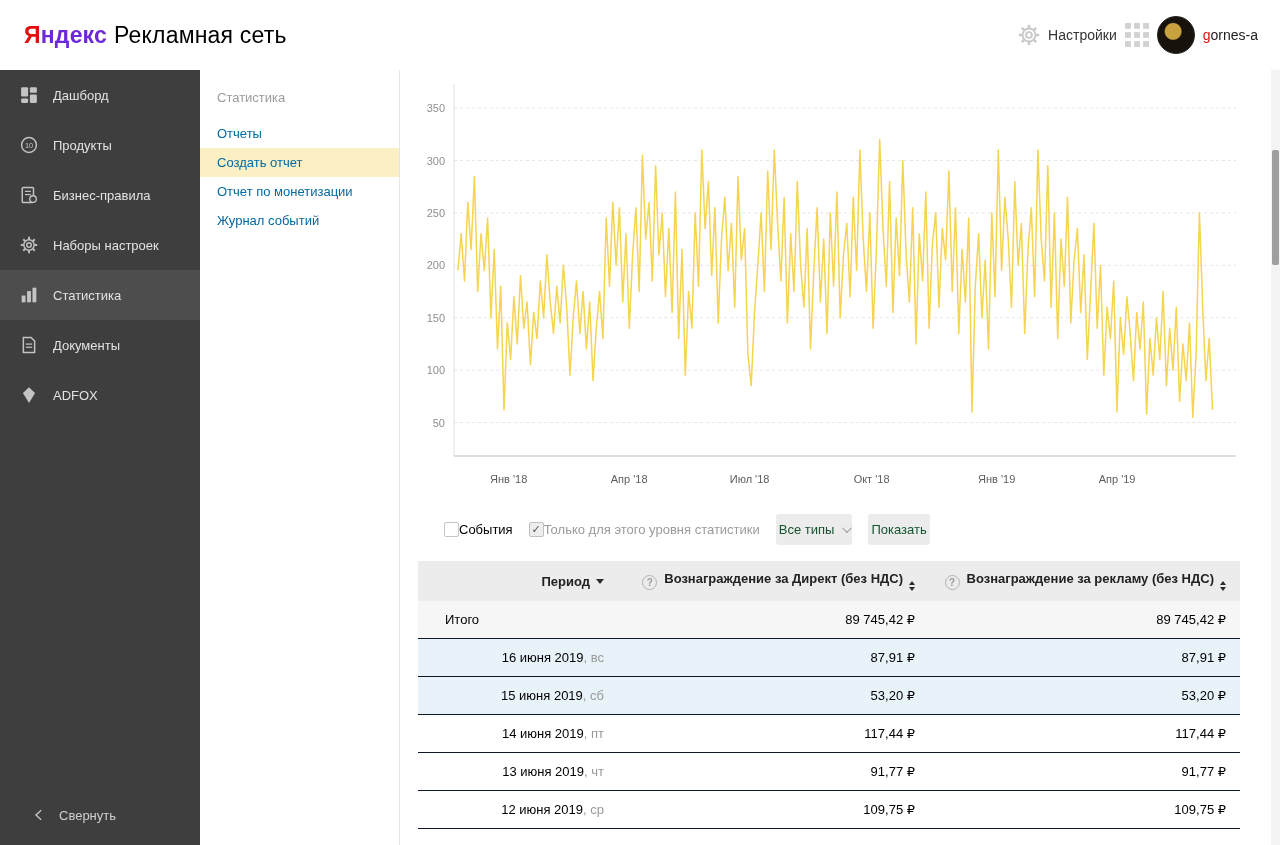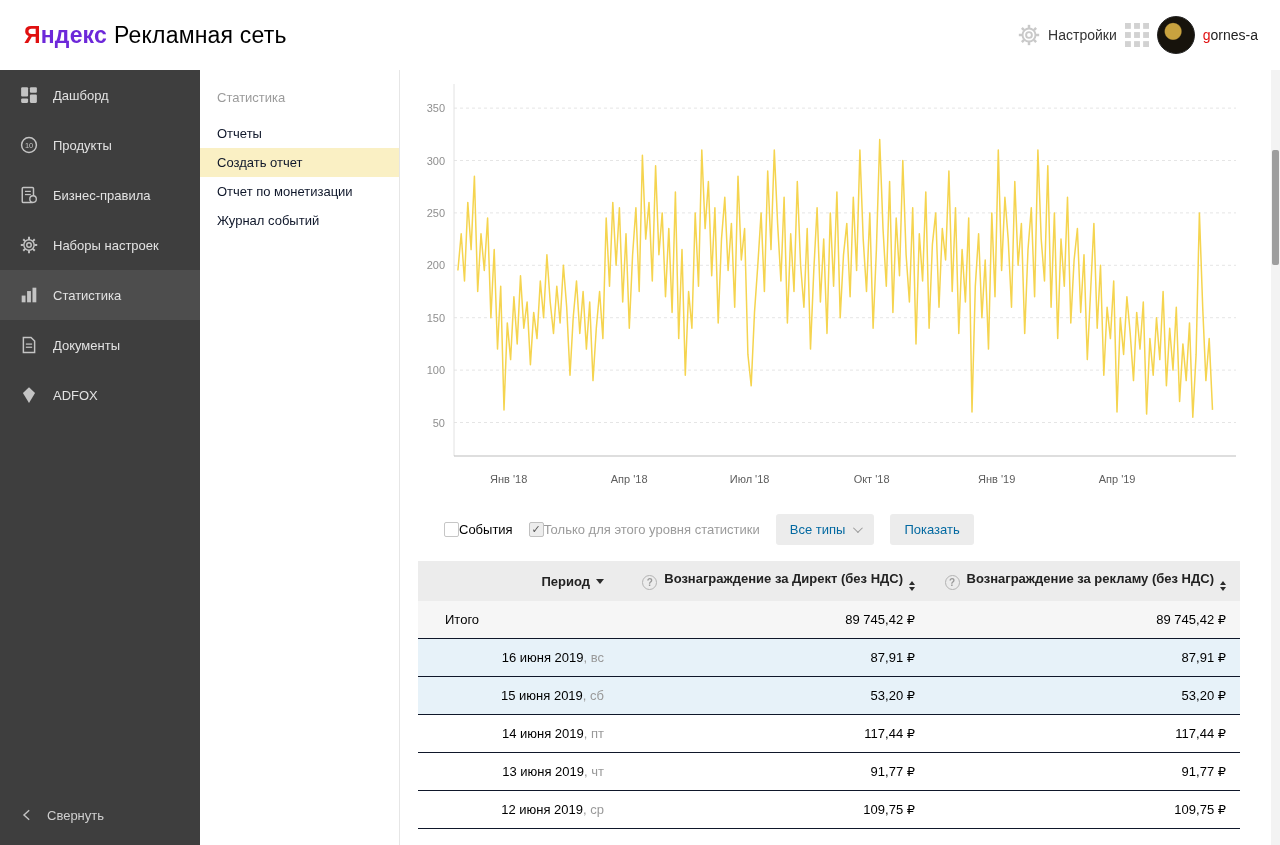--- a/index.html
+++ b/index.html
@@ -25,41 +25,41 @@
 
   
   .app { display:flex; height:775px; }
 
   
   .sidebar { width:200px; background:#3e3e3e; position:relative; flex:none;text-align:right; }
   .side-item { height:50px; display:flex; align-items:center; padding:0 20px; gap:15px; color:#e2e2e2; font-size:13px; cursor:pointer; }
   .side-item.active { background:#4d4d4d; }
   .side-icon { width:18px; height:18px; color:#c4c4c4; flex:none; }
   .side-icon svg { width:100%; height:100%; display:block; }
-  .collapse { position:absolute; bottom:8px; left:0; right:0; height:44px; display:flex; align-items:center; padding:0 20px; gap:13px; color:#cfcfcf; font-size:13px; cursor:pointer; }
+  .collapse { position:absolute; bottom:8px; left:12px; right:0; height:44px; display:flex; align-items:center; padding:0 20px; gap:13px; color:#cfcfcf; font-size:13px; cursor:pointer; }
   .collapse .side-icon { width:14px; height:14px; }
 
   
   .submenu { width:200px; background:#fff; border-right:1px solid #e6e6e6; padding-top:20px; flex:none; }
   .submenu-title { color:#9b9b9b; font-size:13px; padding:0 17px 14px; }
-  .submenu-item { font-size:13px; padding:7px 17px; color:#0f172a; cursor:pointer; }
+  .submenu-item { font-size:13px; padding:7px 17px; color:#0369a1; cursor:pointer; }
   .submenu-item.active { background:#faf0c4; }
 
   
   .content { flex:1; padding:8px 16px 0 18px; position:relative; overflow:hidden; }
   #chart { display:block; }
 
   
   .controls { display:flex; align-items:center; gap:16px; margin:16px 0 16px 26px; font-size:13px; }
   .chk { display:flex; align-items:center; cursor:pointer; }
   .chk .box { width:15px; height:15px; border:1px solid #c6c6c6; border-radius:2px; background:#fff; display:flex; align-items:center; justify-content:center; font-size:11px; color:#555; }
   .chk .box.checked { background:#ededed; border-color:#c0c0c0; }
   .chk .box.checked::after { content:"✓"; }
   .chk.muted .lbl { color:#9b9b9b; }
-  .gbtn { border:0; background:#ececec; color:#0369a1; font-size:13px; font-family:inherit; padding:8px 14px; border-radius:3px; cursor:pointer; display:inline-flex; align-items:center; gap:8px; }
+  .gbtn { border:0; background:#ececec; color:#14532d; font-size:13px; font-family:inherit; padding:8px 3px; border-radius:3px; cursor:pointer; display:inline-flex; align-items:center; gap:8px; }
   .chev { width:7px; height:7px; border-right:1.5px solid #9b9b9b; border-bottom:1.5px solid #9b9b9b; transform:rotate(45deg) translateY(-2px); }
 
   
   table { border-collapse:collapse; width:822px; font-size:13px; table-layout:fixed; }
   th { background:#ececec; font-weight:700; color:#222; text-align:right; padding:10px 14px; white-space:nowrap; overflow:hidden; cursor:pointer; }
   td { text-align:right; padding:11px 14px; border-bottom:1px solid #0f172a; white-space:nowrap; }
   tr.total td { background:#f6f6f6; }
   tr.total td.label-cell { text-align:left; padding-left:27px; }
   tr.hl td { background:#e7f2f9; }
   .dow { color:#999; }

